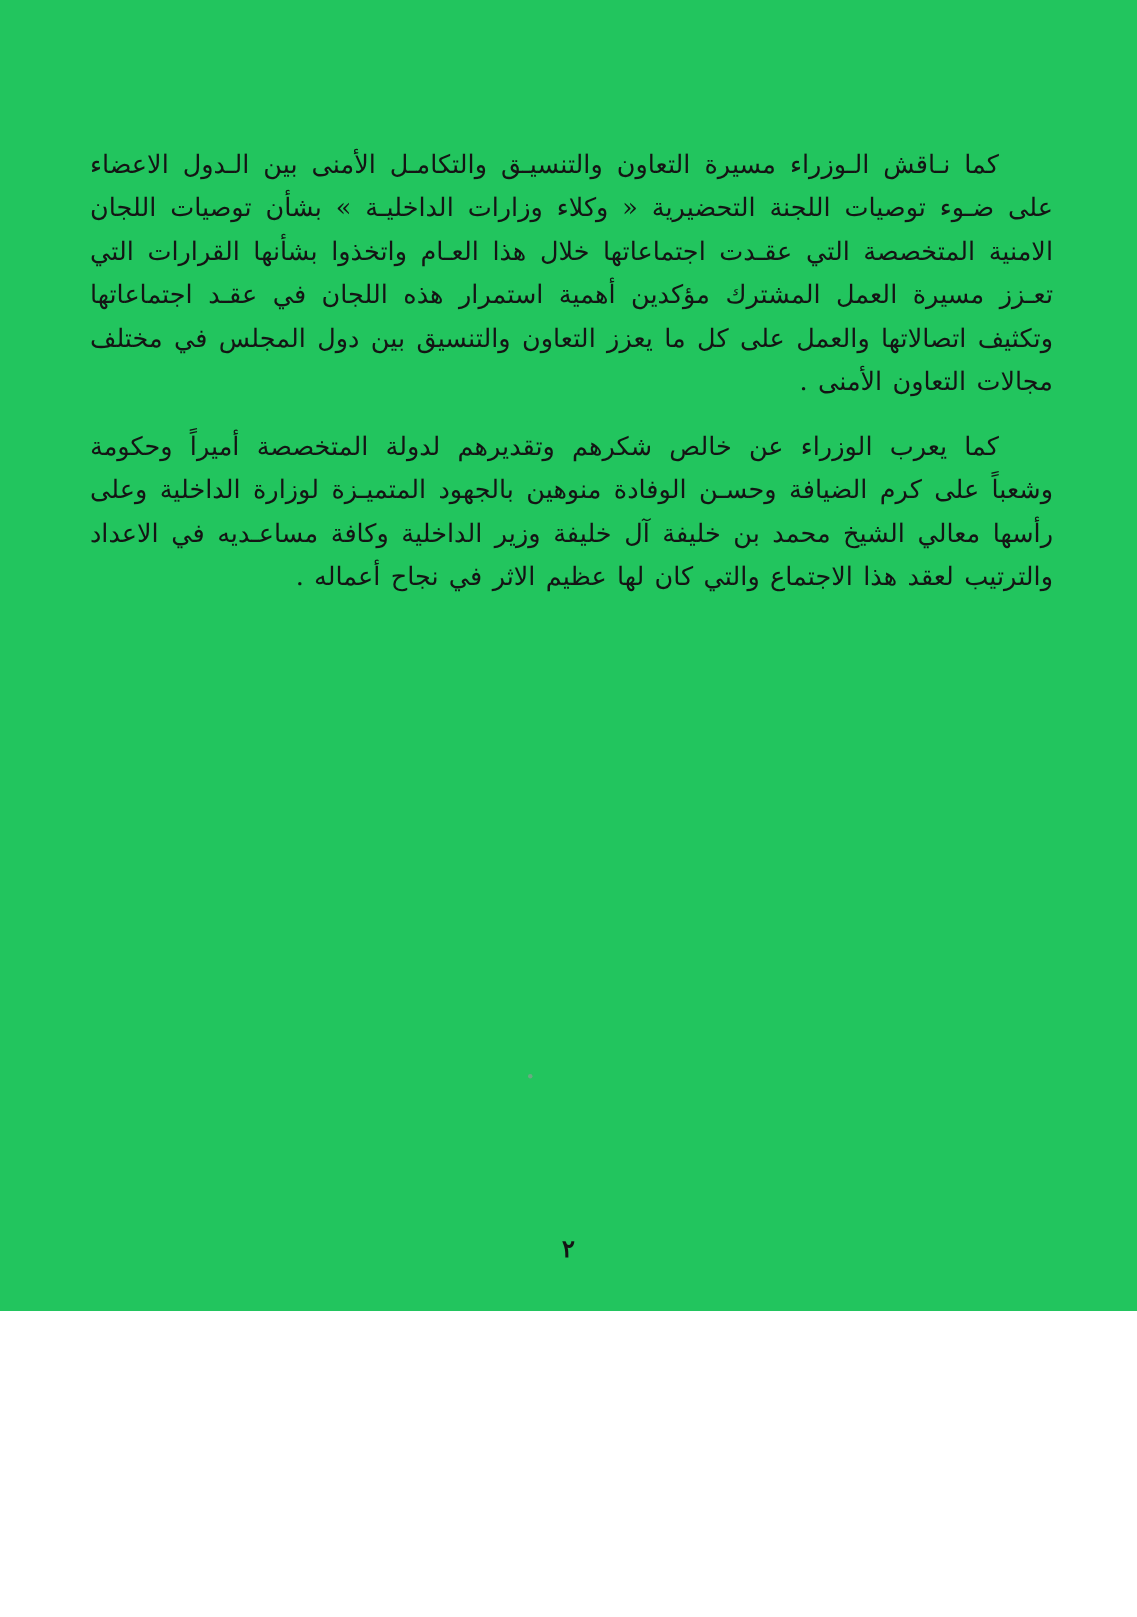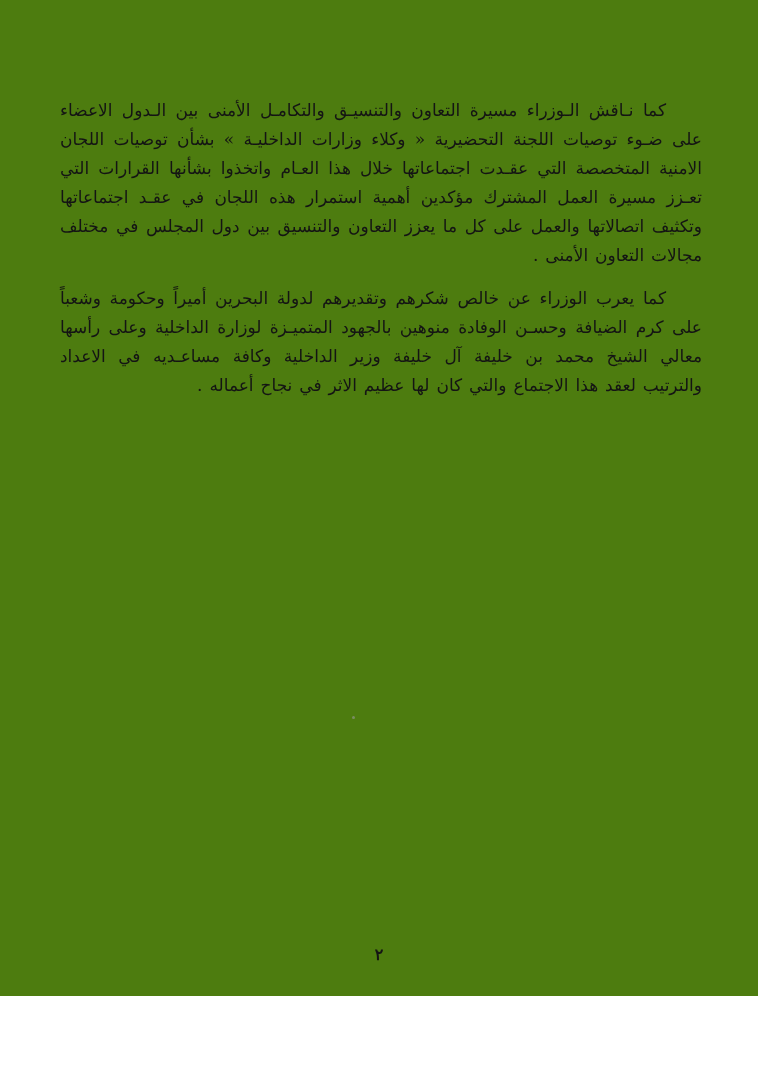--- a/index.html
+++ b/index.html
@@ -11,23 +11,23 @@
       width: 758px;
       height: 1078px;
       background: #ffffff;
       font-family: "DejaVu Serif", "Liberation Serif", serif;
       color: #151515;
       -webkit-font-smoothing: antialiased;
     }
     .page {
       position: relative;
       width: 758px;
-      height: 996px;
+      height: 874px;
       box-sizing: border-box;
-      background: #4d7c0f;
+      background: #22c55e;
       padding: 96px 56px 0 60px;
       direction: rtl;
       overflow: hidden;
     }
     .body-text {
       direction: rtl;
     }
     .para {
       margin: 0 0 14px 0;
       font-size: 17px;
@@ -62,20 +62,20 @@
     }
   </style>
 </head>
 <body>
 
 <div class="page">
 
   <div class="body-text">
     <p class="para">كما نـاقش الـوزراء مسيرة التعاون والتنسيـق والتكامـل الأمنى بين الـدول الاعضاء على ضـوء توصيات اللجنة التحضيرية « وكلاء وزارات الداخليـة » بشأن توصيات اللجان الامنية المتخصصة التي عقـدت اجتماعاتها خلال هذا العـام واتخذوا بشأنها القرارات التي تعـزز مسيرة العمل المشترك مؤكدين أهمية استمرار هذه اللجان في عقـد اجتماعاتها وتكثيف اتصالاتها والعمل على كل ما يعزز التعاون والتنسيق بين دول المجلس في مختلف مجالات التعاون الأمنى .</p>
 
-    <p class="para">كما يعرب الوزراء عن خالص شكرهم وتقديرهم لدولة البحرين أميراً وحكومة وشعباً على كرم الضيافة وحسـن الوفادة منوهين بالجهود المتميـزة لوزارة الداخلية وعلى رأسها معالي الشيخ محمد بن خليفة آل خليفة وزير الداخلية وكافة مساعـديه في الاعداد والترتيب لعقد هذا الاجتماع والتي كان لها عظيم الاثر في نجاح أعماله .</p>
+    <p class="para">كما يعرب الوزراء عن خالص شكرهم وتقديرهم لدولة المتخصصة أميراً وحكومة وشعباً على كرم الضيافة وحسـن الوفادة منوهين بالجهود المتميـزة لوزارة الداخلية وعلى رأسها معالي الشيخ محمد بن خليفة آل خليفة وزير الداخلية وكافة مساعـديه في الاعداد والترتيب لعقد هذا الاجتماع والتي كان لها عظيم الاثر في نجاح أعماله .</p>
   </div>
 
   <span class="scan-dot"></span>
 
   <div class="page-number">٢</div>
 
 </div>
 
 </body></html>

